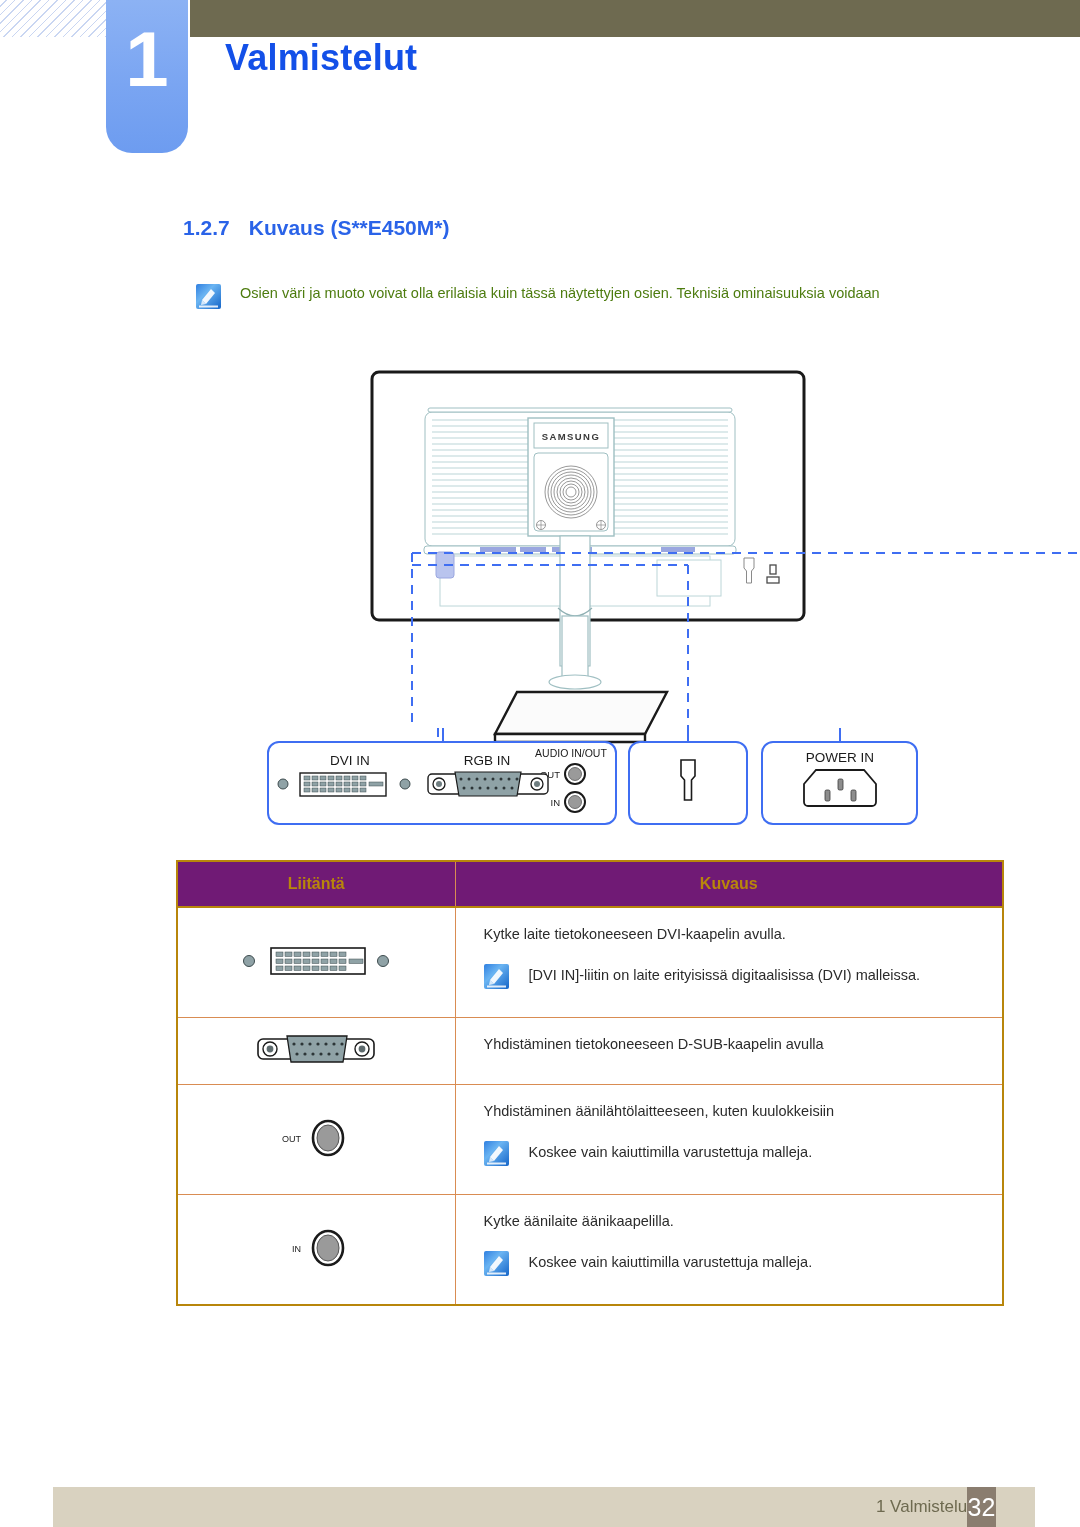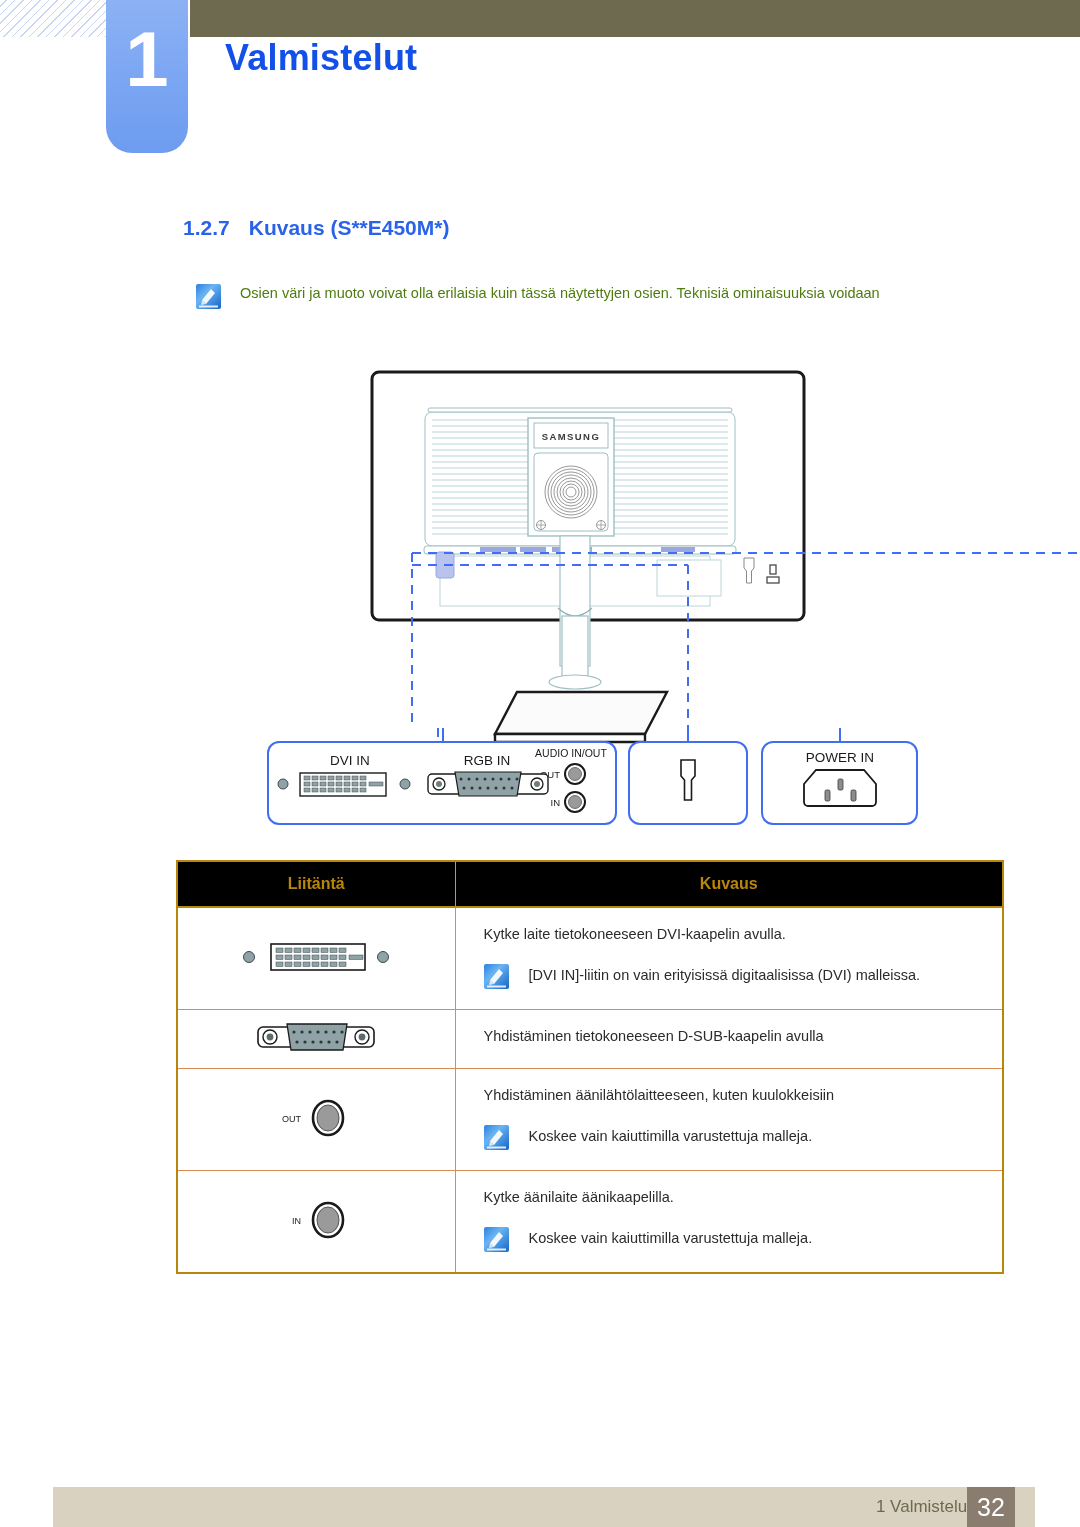--- a/index.html
+++ b/index.html
@@ -102,30 +102,30 @@
     width: 828px;
     border-collapse: collapse;
     border: 2px solid #b8860b;
   }
   .tbl th, .tbl td {
     border: 1px solid #d98c52;
     vertical-align: middle;
     padding: 0;
   }
   .tbl th {
-    background: #000000;
+    background: #701a75;
     color: #b8860b;
     font-size: 16px;
     font-weight: bold;
     height: 46px;
     text-align: center;
     border-bottom: 2px solid #b8860b;
   }
   .tbl th.c1, .tbl td.c1 { width: 278px; text-align: center; }
-  .tbl td.c2 { padding: 14px 0 20px 28px; border-radius: 16px; }
+  .tbl td.c2 { padding: 14px 0 28px 28px; border-radius: 16px; }
   .cell-text {
     font-size: 14.5px;
     line-height: 24px;
     color: #2b2b2b;
   }
   .sub-note {
     display: flex;
     align-items: flex-start;
     margin-top: 18px;
   }
@@ -139,21 +139,21 @@
     background: #d9d2c0;
   }
   .foot-text {
     position: absolute; right: 108px; top: 1497px;
     font-size: 17px;
     color: #6e6a50;
     white-space: nowrap;
   }
   .foot-page {
     position: absolute; left: 967px; top: 1487px;
-    width: 48px; height: 40px;
+    width: 29px; height: 40px;
     background: #8a7d6f;
     color: #ffffff;
     font-size: 25px;
     text-align: center;
     line-height: 40px;
   }
 </style>
 </head>
 <body>
 
@@ -407,21 +407,21 @@
         <td class="c2">
           <div class="cell-text">Kytke laite tietokoneeseen DVI-kaapelin avulla.</div>
           <div class="sub-note">
             <div class="note-icon">
               <svg width="25" height="25" viewBox="0 0 25 25">
                 <path d="M6 16 L15 5 L19 9 L10 20 Z" fill="#ffffff" opacity="0.92"></path>
                 <path d="M6 16 L5 21 L10 20 Z" fill="#ffffff" opacity="0.75"></path>
                 <rect x="3" y="21.5" width="19" height="2" fill="#ffffff" opacity="0.85"></rect>
               </svg>
             </div>
-            <div class="note-text-inline">[DVI IN]-liitin on vain erityisissä digitaalisissa (DVI) malleissa.</div>
+            <div class="note-text-inline">[DVI IN]-liitin on laite erityisissä digitaalisissa (DVI) malleissa.</div>
           </div>
         </td>
       </tr>
 
       <tr>
         <td class="c1 icon-cell">
           <svg width="130" height="36" viewBox="0 0 130 36">
             <path d="M12 8 h106 a5 5 0 0 1 5 5 v10 a5 5 0 0 1 -5 5 h-106 a5 5 0 0 1 -5 -5 v-10 a5 5 0 0 1 5 -5 z" fill="#ffffff" stroke="#1a1a1a" stroke-width="1.6"></path>
             <circle cx="19" cy="18" r="7" fill="#ffffff" stroke="#1a1a1a" stroke-width="1.4"></circle>
             <circle cx="19" cy="18" r="3.4" fill="#5e6b6e"></circle>

